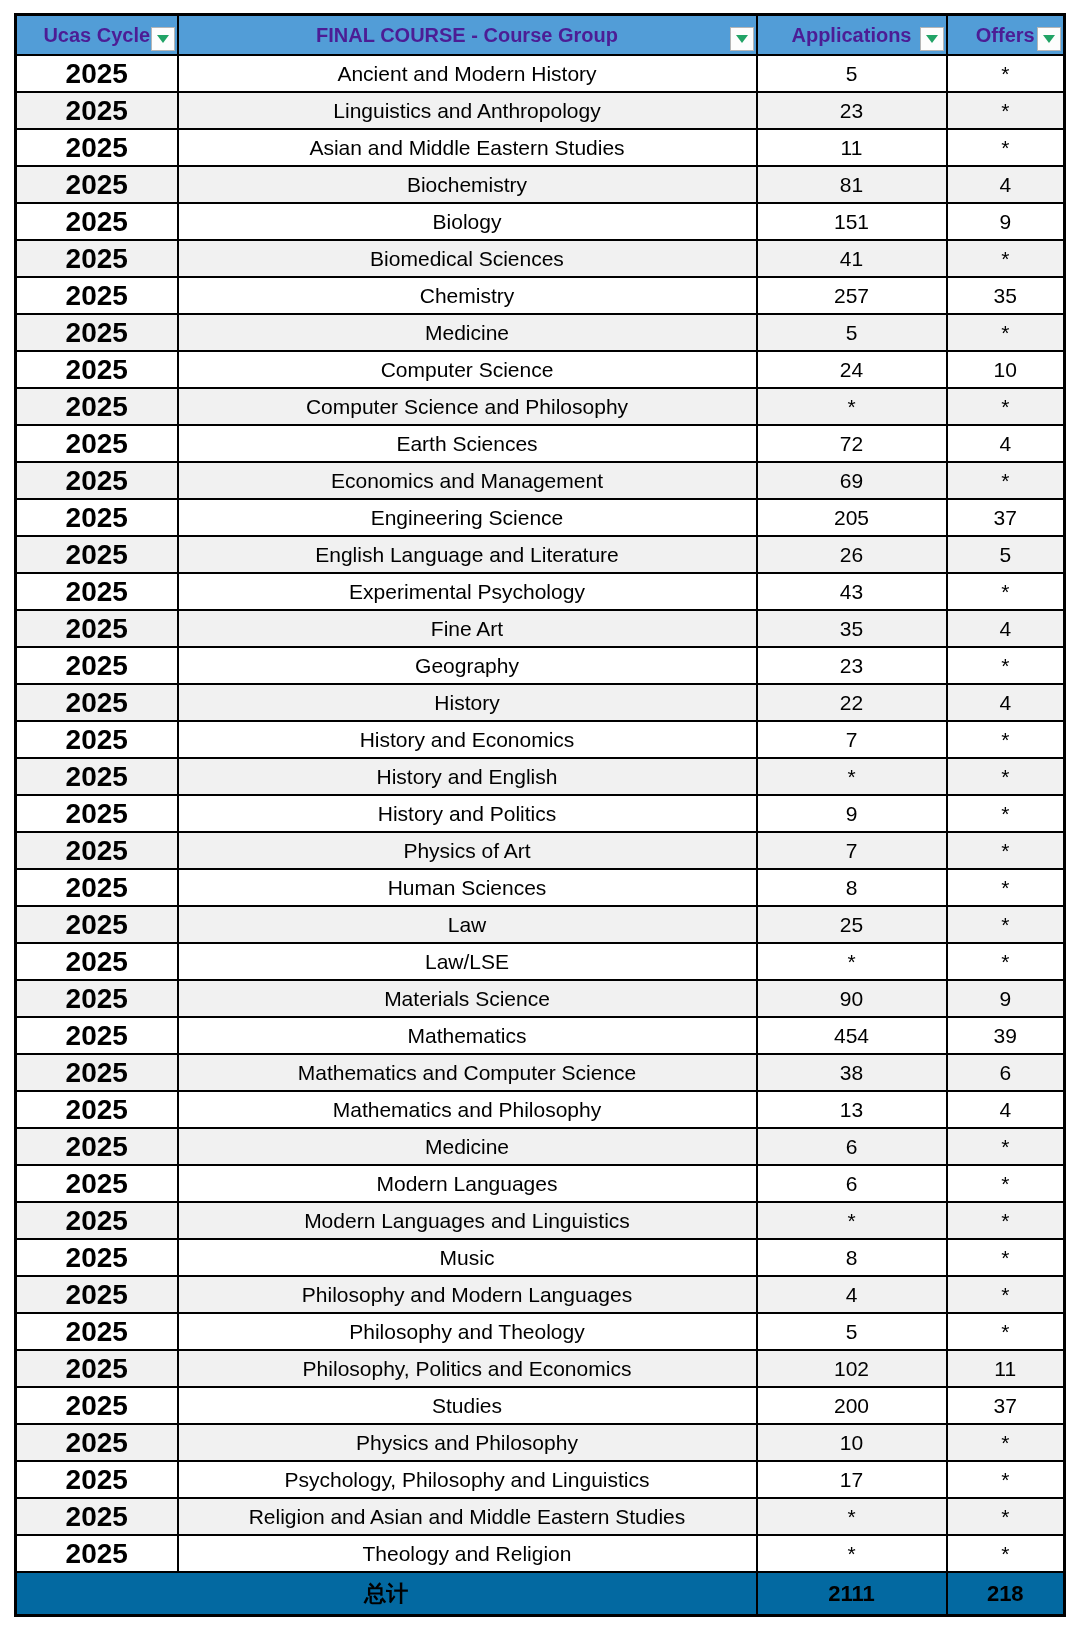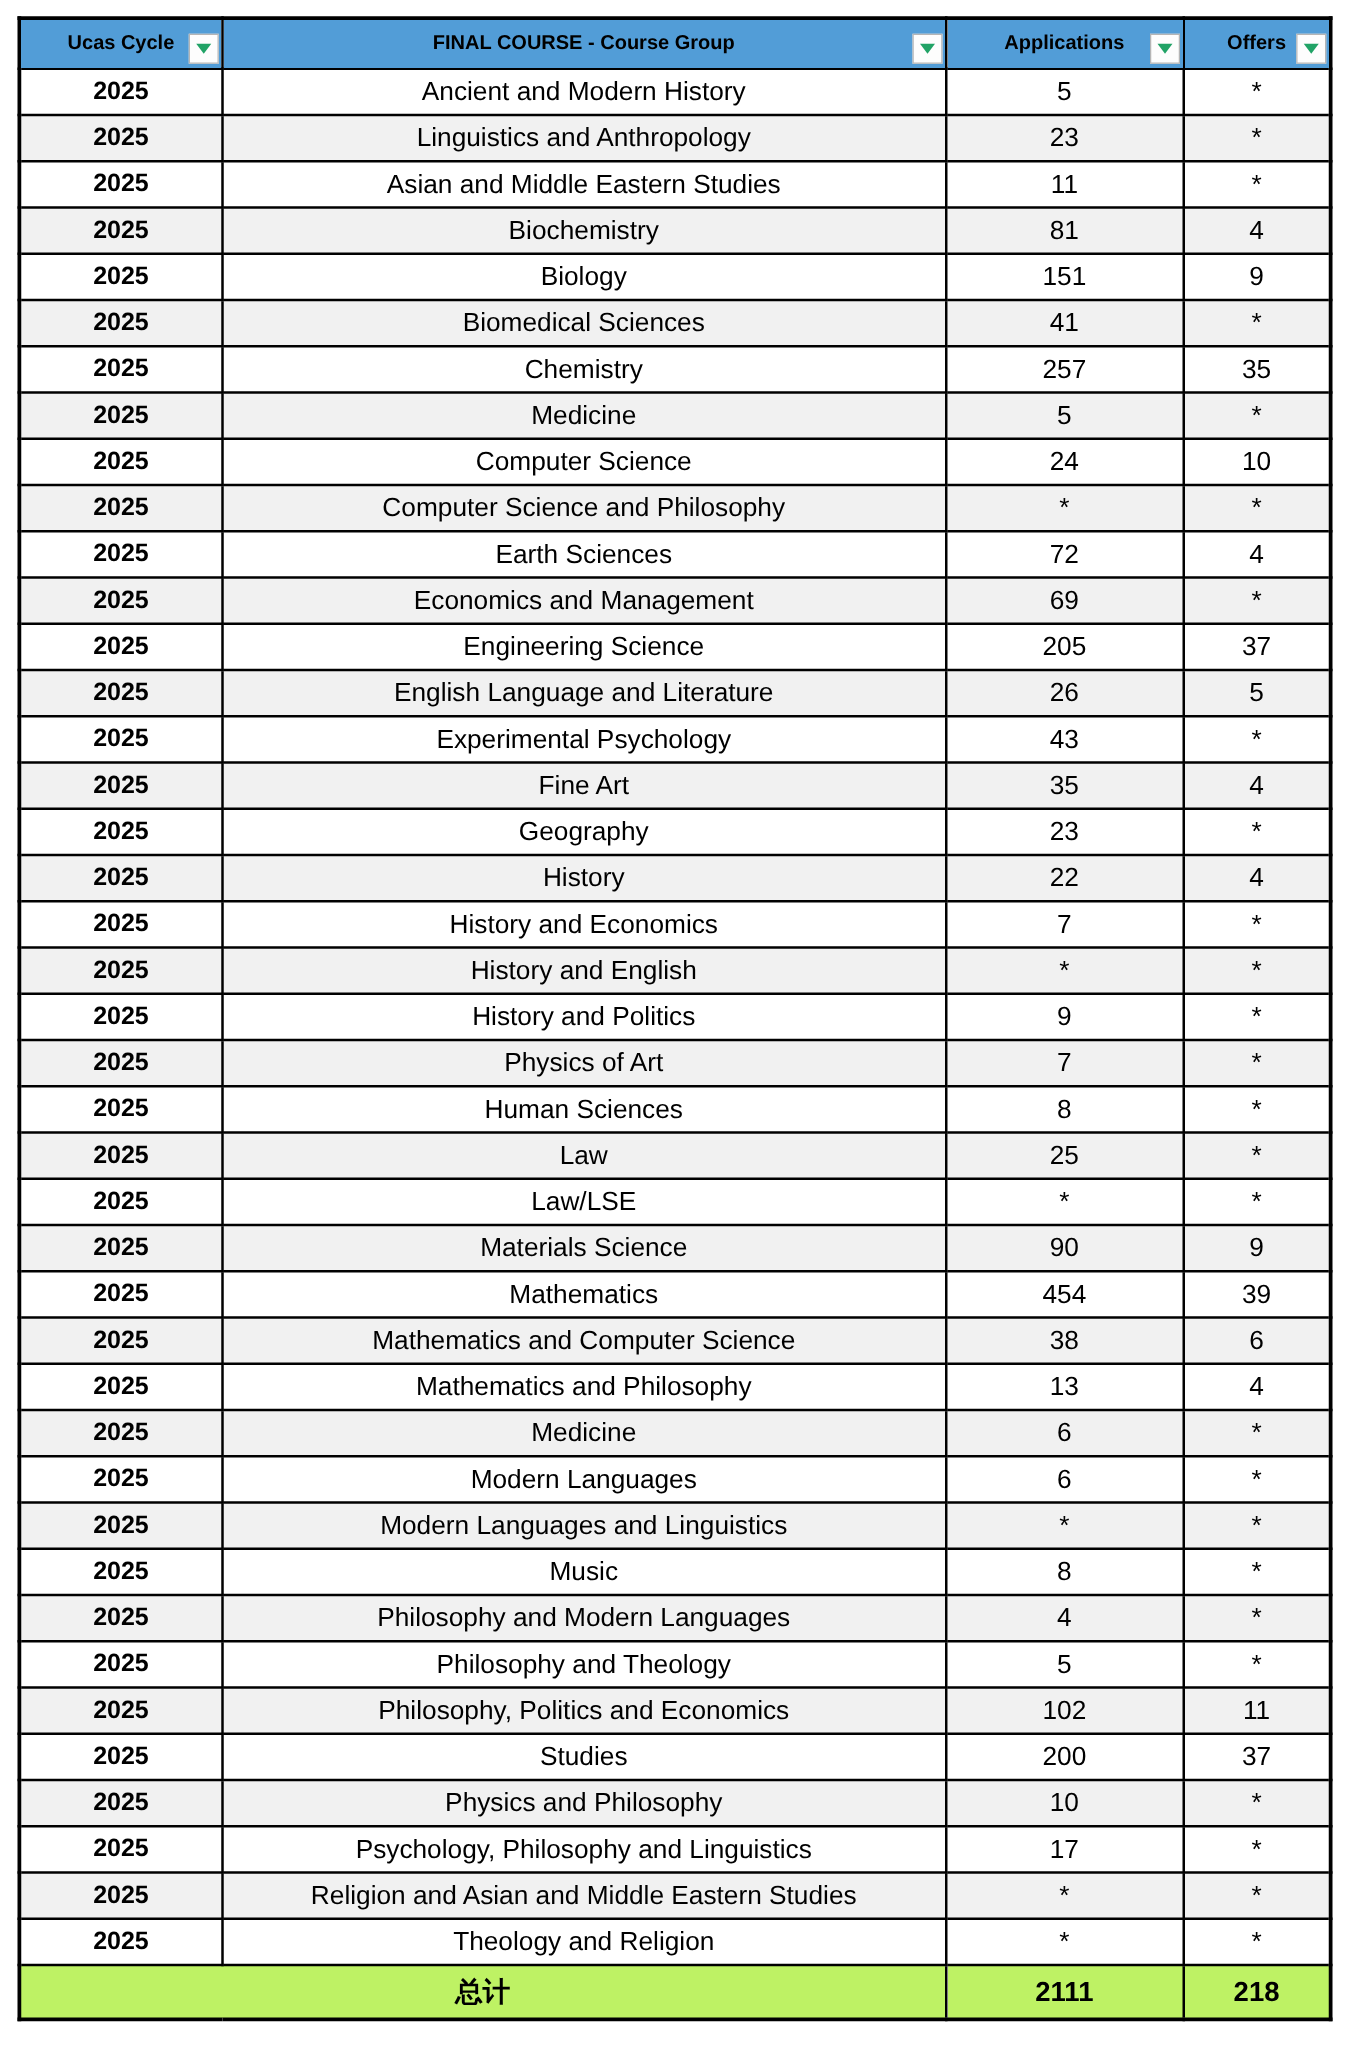--- a/index.html
+++ b/index.html
@@ -30,23 +30,23 @@
     text-align: center;
     vertical-align: middle;
     padding: 0 2px;
     white-space: nowrap;
     overflow: hidden;
     color: #000000;
   }
   thead th {
     position: relative;
     background: #529DD7;
-    color: #000000;
+    color: #4c1d95;
     font-weight: bold;
-    font-size: 16px;
+    font-size: 20px;
     height: 38px;
     padding: 0;
   }
   thead th .hdr-label {
     display: block;
     width: 100%;
     text-align: center;
     white-space: nowrap;
   }
   .filter-btn {
@@ -74,27 +74,27 @@
   tbody td {
     font-size: 21px;
     height: 35px;
     background: #ffffff;
   }
   tbody tr:nth-child(even) td {
     background: #F1F1F1;
   }
   tbody td:first-child {
     font-weight: bold;
-    font-size: 20px;
+    font-size: 28px;
   }
   tfoot td {
     font-weight: bold;
     font-size: 22px;
     height: 41px;
-    background: #bef264;
+    background: #0369a1;
   }
 </style>
 </head>
 <body>
 
 <div class="sheet">
   <table>
     <colgroup>
       <col class="c1">
         <col class="c2">

